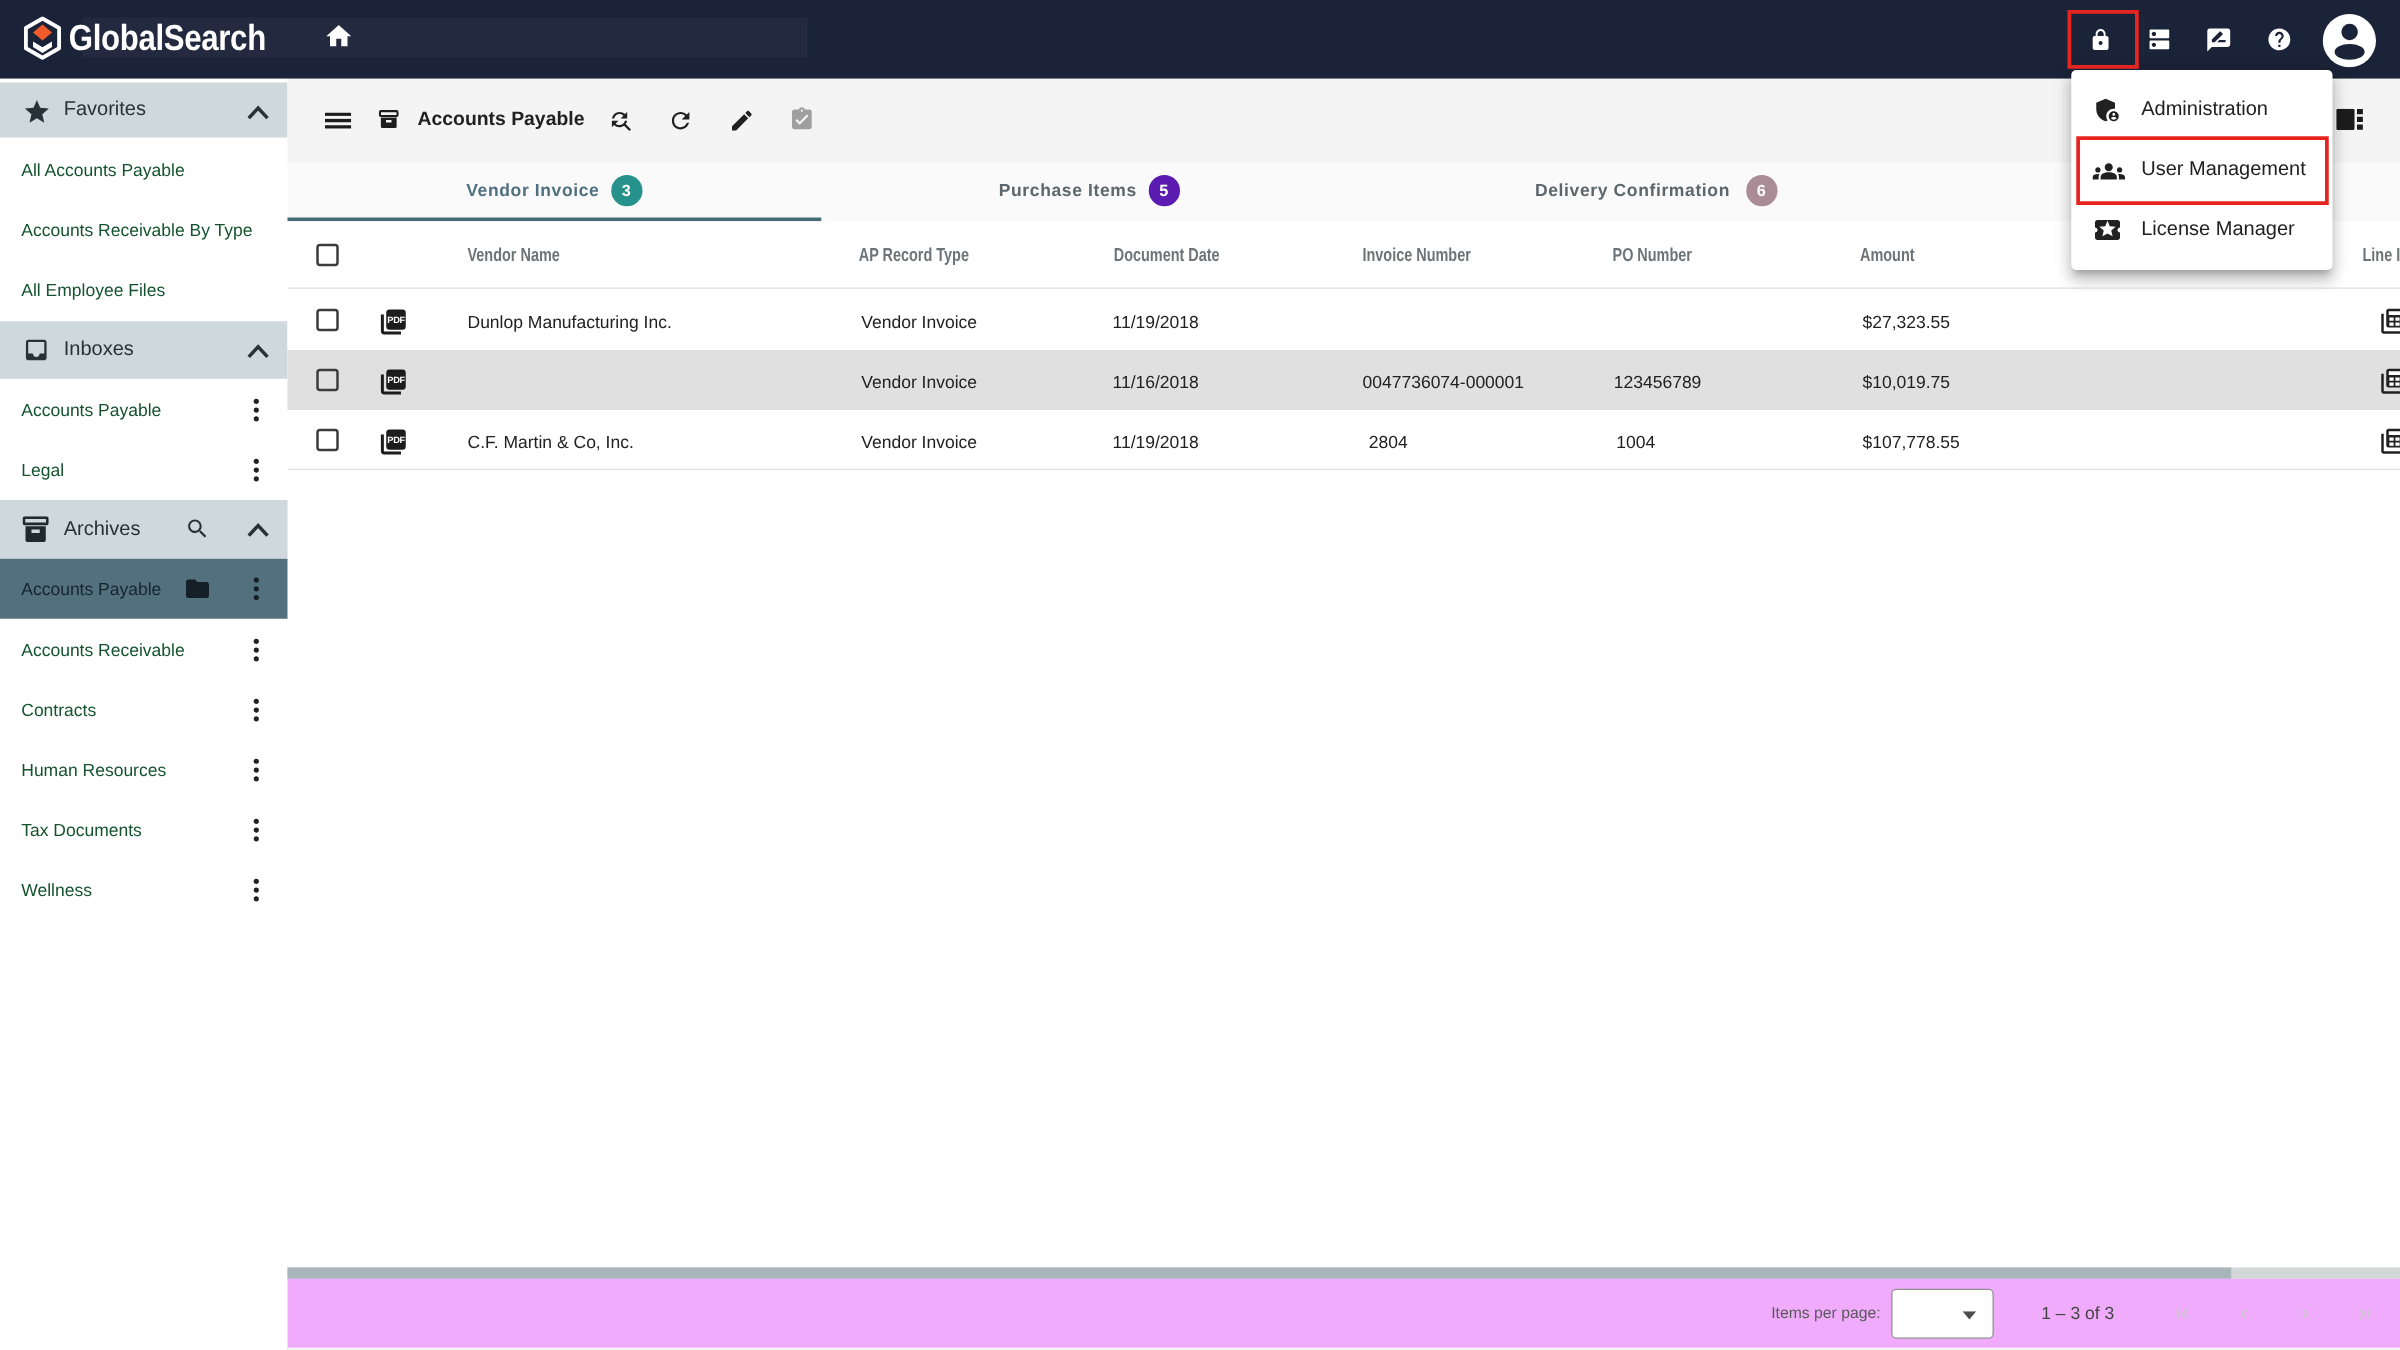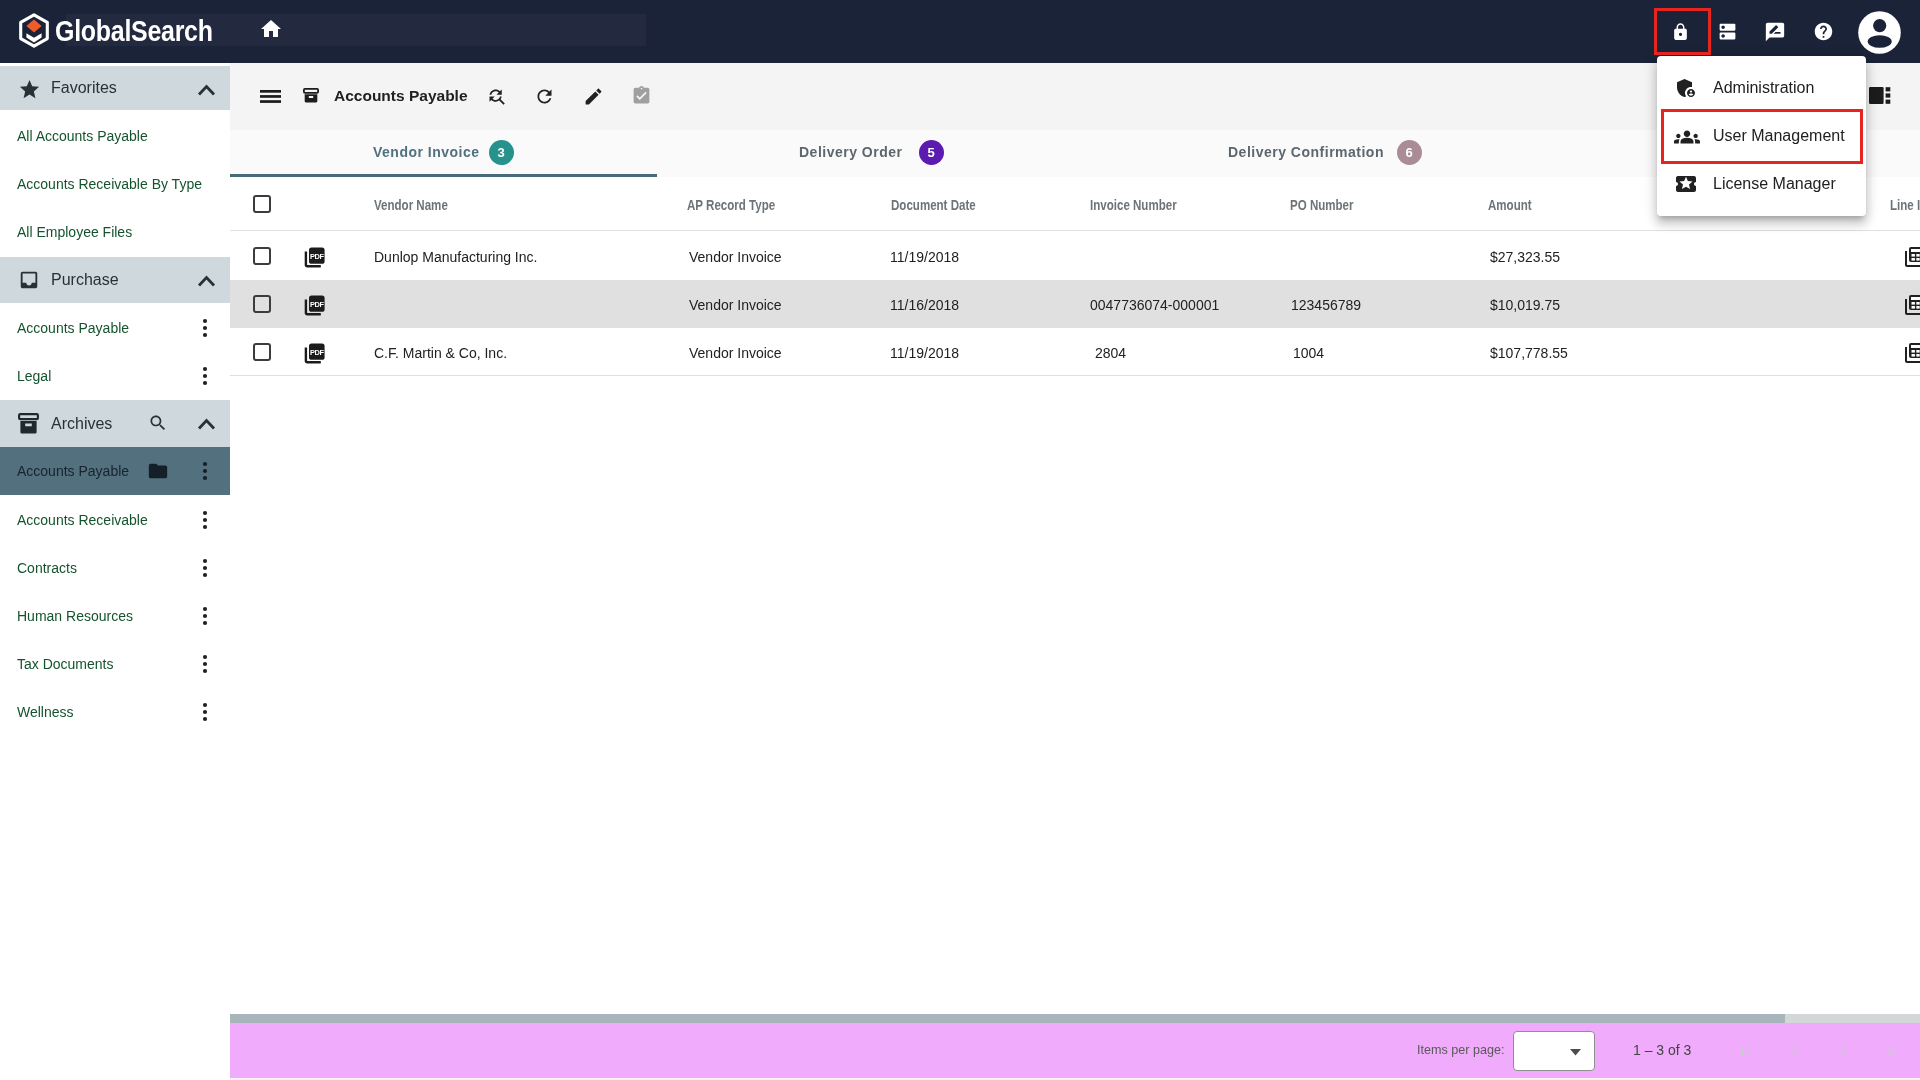--- a/index.html
+++ b/index.html
@@ -106,21 +106,21 @@
         <span class="t">Accounts Receivable By Type</span>
       </div>
     <div class="sideitem" style="top:145px">
         <span class="t">All Employee Files</span>
       </div>
 
     <div class="sechead" style="top:194px;height:46px;">
       <svg class="abs" style="left:18px;top:12px" width="22" height="22" viewBox="0 0 24 24">
           <path d="M19 3H5c-1.1 0-2 .9-2 2v14c0 1.1.9 2 2 2h14c1.1 0 2-.9 2-2V5c0-1.1-.9-2-2-2zm0 12h-4c0 1.66-1.35 3-3 3s-3-1.34-3-3H5V5h14v10z" fill="#263238"></path>
         </svg>
-      <span class="t">Purchase</span>
+      <span class="t">Inboxes</span>
       <svg class="abs" style="left:197px;top:18px" width="19" height="12" viewBox="0 0 19 12">
           <path d="M2 10.5 L9.5 2.5 L17 10.5" fill="none" stroke="#263238" stroke-width="2.8"></path>
         </svg>
     </div>
     <div class="sideitem" style="top:241px">
         <span class="t">Accounts Payable</span>
       <svg class="dots" viewBox="0 0 12 48">
           <circle cx="6" cy="17" r="2.1" fill="#212121"></circle>
           <circle cx="6" cy="24" r="2.1" fill="#212121"></circle>
           <circle cx="6" cy="31" r="2.1" fill="#212121"></circle>
@@ -235,21 +235,21 @@
       <rect x="0" y="0" width="14.6" height="17" rx="1.2" fill="#1c1c1c"></rect>
       <rect x="16.6" y="0.2" width="4.7" height="4.2" fill="#1c1c1c"></rect>
       <rect x="16.6" y="6.4" width="4.7" height="4.2" fill="#1c1c1c"></rect>
       <rect x="16.6" y="12.6" width="4.7" height="4.2" fill="#1c1c1c"></rect>
     </svg>
   </div>
 
   <div id="tabsrow"></div>
   <div class="tabtxt" style="left:373px;color:#51707f;">Vendor Invoice</div>
   <div class="badge" style="left:488.5px;background:#27928c;">3</div>
-  <div class="tabtxt" style="left:799px;color:#5c676d;">Delivery Order</div>
+  <div class="tabtxt" style="left:799px;color:#5c676d;">Purchase Items</div>
   <div class="badge" style="left:918.5px;background:#5c1bb0;">5</div>
   <div class="tabtxt" style="left:1228px;color:#5c676d;">Delivery Confirmation</div>
   <div class="badge" style="left:1396.5px;background:#a98c95;">6</div>
   <div id="inkbar"></div>
 
   <div id="headrow">
     <div class="cbx"></div>
     <div class="hlabel" style="left:144px;">Vendor Name</div>
     <div class="hlabel" style="left:457px;">AP Record Type</div>
     <div class="hlabel" style="left:661px;">Document Date</div>

